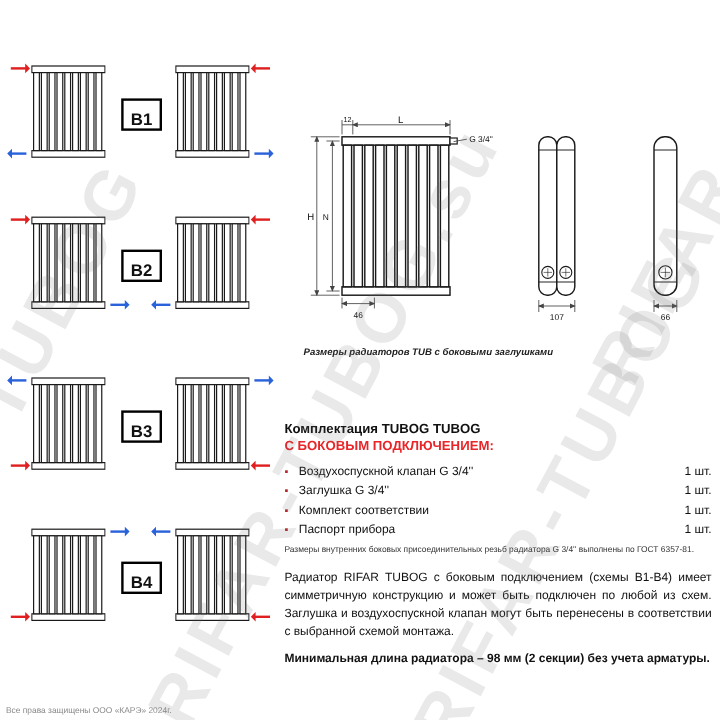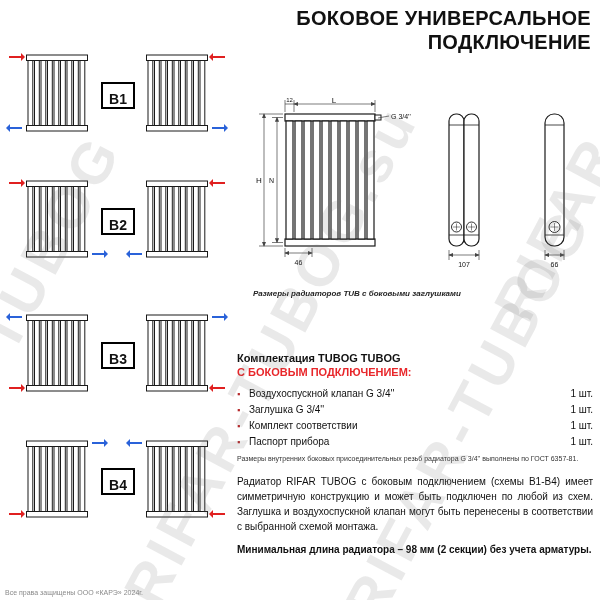--- a/index.html
+++ b/index.html
@@ -54,24 +54,20 @@
   .kit-note { font-size:7px; color:#333; margin-top:5px; line-height:1.4; }
   .kit-para { font-size:10px; line-height:1.5; margin-top:10px; text-align:justify; }
   .kit-min { font-size:10px; font-weight:700; margin-top:9px; line-height:1.4; }
   .footer { position:absolute; left:5px; bottom:4px; font-size:7px; color:#8a8a8a; }
 </style>
 </head>
 <body>
 
 <div class="layer" id="content">
 
-  <div class="page-title">
-    <div>БОКОВОЕ УНИВЕРСАЛЬНОЕ</div>
-    <div>ПОДКЛЮЧЕНИЕ</div>
-  </div>
 
   <div class="scheme-row" style="top:46px">
     <div class="rad-wrap rad-left">
         <span class="radiator"><svg width="62" height="78" viewBox="0 0 62 78" fill="#fff" stroke="#1a1a1a" stroke-width="1">
             <rect x="0.5" y="1" width="61" height="5.5"></rect>
             <rect x="0.5" y="71.5" width="61" height="5.5"></rect>
             <rect x="2" y="6.5" width="4.8" height="65"></rect>
             <rect x="8.5" y="6.5" width="4.8" height="65"></rect>
             <rect x="15" y="6.5" width="4.8" height="65"></rect>
             <rect x="21.5" y="6.5" width="4.8" height="65"></rect>

